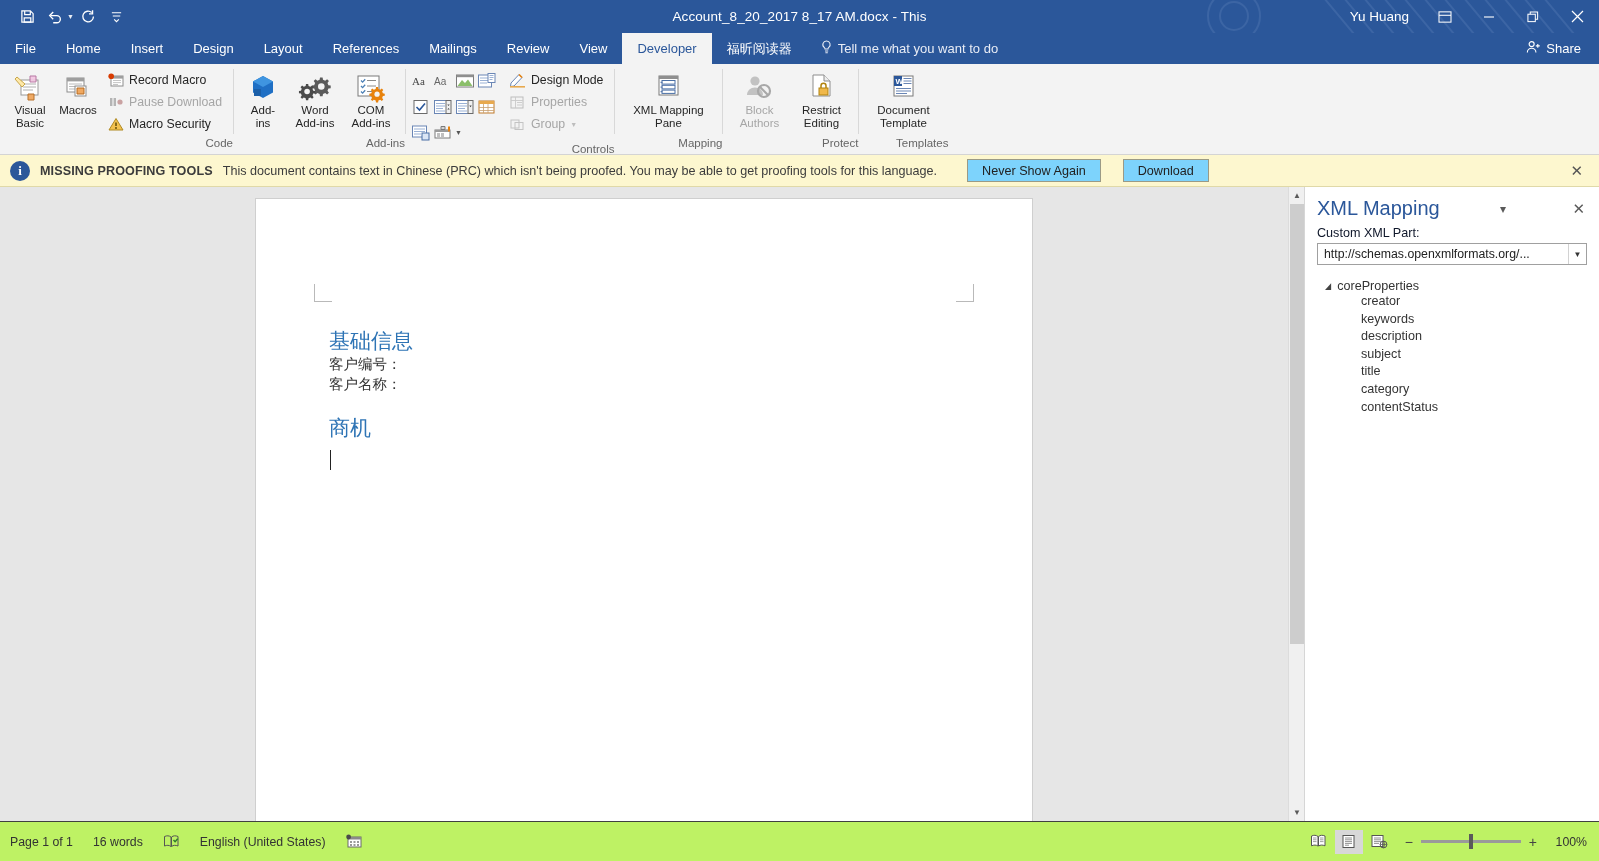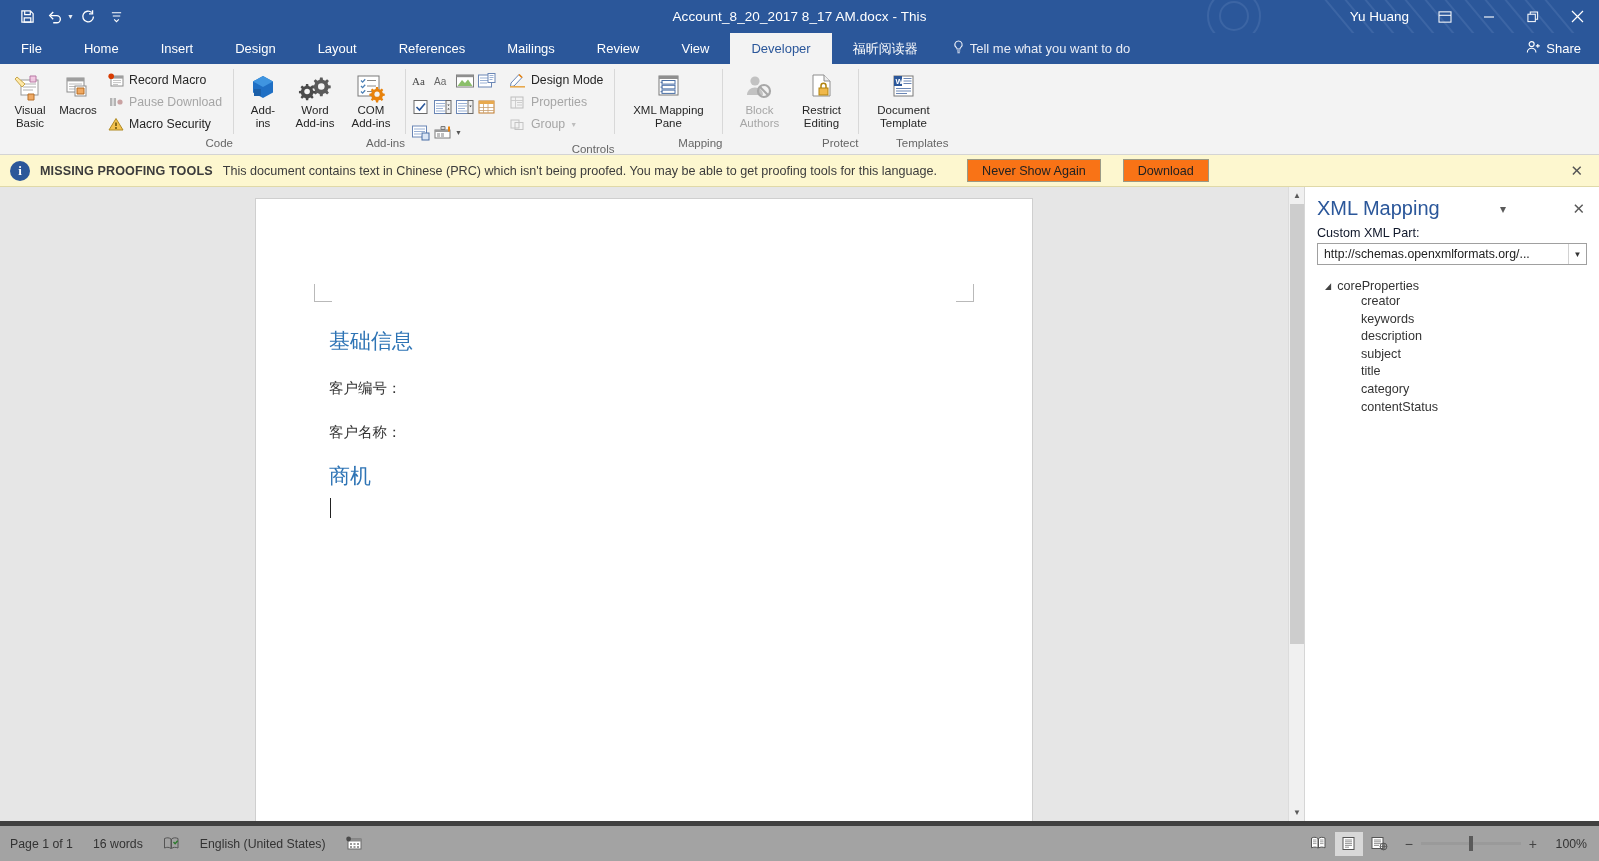--- a/index.html
+++ b/index.html
@@ -40,21 +40,21 @@
     width: 44px; height: 33px; display: flex; align-items: center; justify-content: center;
     color: #fff; font-size: 13px;
   }
 
   
   .tabsrow {
     position: absolute; left: 0; top: 33px; width: 1599px; height: 31px;
     background: #2b579a; display: flex; align-items: stretch;
   }
   .tab {
-    display: flex; align-items: center; padding: 0 21px;
+    display: flex; align-items: center; padding: 0 15px;
     font-size: 13px; color: #fff; white-space: nowrap; cursor: default;
   }
   .tab.active { background: #f3f3f3; color: #2b579a; }
   .tellme {
     display: flex; align-items: center; gap: 6px; padding: 0 14px;
     font-size: 13px; color: #e8ecf5; font-style: normal;
   }
   .bulb { font-size: 13px; }
   .share-btn {
     position: absolute; right: 6px; top: 2px; height: 27px;
@@ -109,21 +109,21 @@
     display: flex; align-items: center; gap: 10px; padding: 0 10px;
     font-size: 12.6px; color: #3c3c3c;
   }
   .notif-info {
     width: 20px; height: 20px; border-radius: 50%; background: #2b579a; color: #fff;
     display: flex; align-items: center; justify-content: center;
     font-size: 13px; font-weight: bold; font-family: "Liberation Serif", serif; flex: none;
   }
   .notif-strong { font-weight: 600; letter-spacing: .1px; }
   .notif-btn {
-    background: #f97316; border: 1px solid #9a9a86; height: 23px; padding: 0 14px;
+    background: #7dd3fc; border: 1px solid #9a9a86; height: 23px; padding: 0 14px;
     font-size: 12.6px; color: #222; font-family: "Liberation Sans", sans-serif; cursor: default;
   }
   .notif-close { margin-left: auto; padding-right: 6px; font-size: 15px; color: #555; }
 
   
   .workarea {
     position: absolute; left: 0; top: 187px; width: 1599px; height: 634px;
     background: #e6e6e6;
   }
   .page {
@@ -134,21 +134,21 @@
   .mk.tl { left: 58px; top: 85px; border-left: 1px solid #b9b9b9; border-bottom: 1px solid #b9b9b9; }
   .mk.tr { left: 700px; top: 85px; border-right: 1px solid #b9b9b9; border-bottom: 1px solid #b9b9b9; }
 
   .doc-body { position: absolute; left: 73px; top: 128px; right: 80px; }
   .h-blue {
     color: #2e74b5; font-size: 21px; font-family: "DejaVu Sans", sans-serif;
     font-weight: normal; line-height: 1.35;
   }
   .p-body {
     color: #333; font-size: 14.5px; font-family: "DejaVu Sans", sans-serif;
-    line-height: 1.35; margin-top: 24px;
+    line-height: 1.35; margin-top: 0;
   }
   .gap { height: 20px; }
   .caret-line {
     width: 1px; height: 20px; background: #222; margin-top: 7px; margin-left: 1px;
   }
 
   
   .vscroll {
     position: absolute; left: 1288px; top: 0; width: 16px; height: 634px;
     background: #f0f0f0; border-left: 1px solid #dcdcdc;
@@ -184,21 +184,21 @@
     display: flex; align-items: center; justify-content: center; font-size: 8px; color: #333;
   }
   .xp-tree { margin-top: 14px; font-size: 12.6px; color: #333; }
   .tree-root { display: flex; align-items: center; gap: 6px; padding-left: 8px; }
   .tri { font-size: 8px; color: #444; transform: scaleY(1.1); }
   .tree-child { padding-left: 44px; line-height: 17.6px; }
 
   
   .statusbar {
     position: absolute; left: 0; top: 821px; width: 1599px; height: 40px;
-    background: #a3a3a3; border-top: 5px solid #404040;
+    background: #bef264; border-top: 1px solid #404040;
     display: flex; align-items: center; font-size: 12.3px; color: #333;
   }
   .sb-item { padding: 0 10px; display: flex; align-items: center; gap: 6px; white-space: nowrap; }
   .sb-right { margin-left: auto; display: flex; align-items: center; padding-right: 12px; gap: 2px; }
   .viewbtn {
     width: 28px; height: 24px; display: flex; align-items: center; justify-content: center;
     color: #444;
   }
   .viewbtn.sel { background: #d8d8d8; }
   .zoomslider { display: flex; align-items: center; gap: 8px; margin-left: 10px; }

